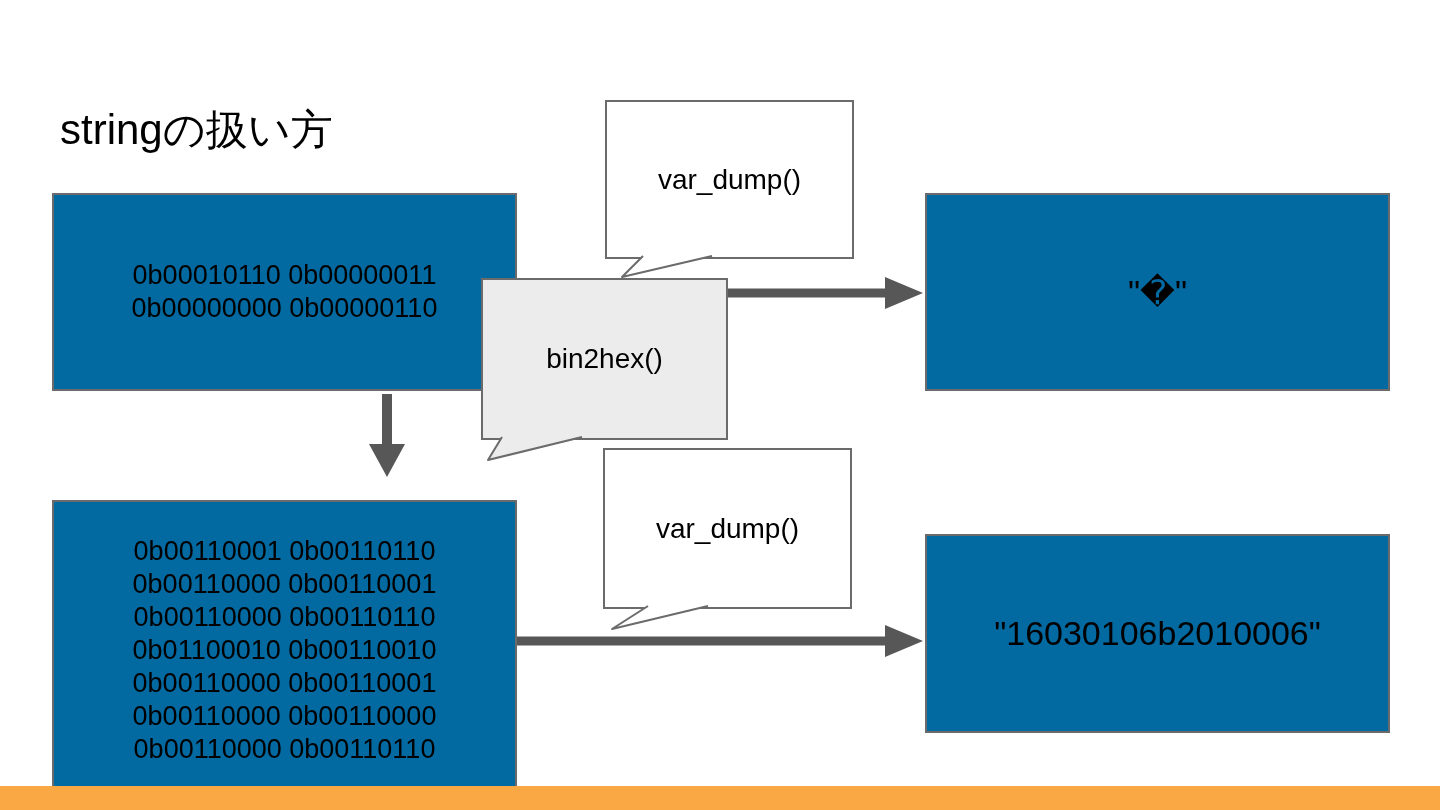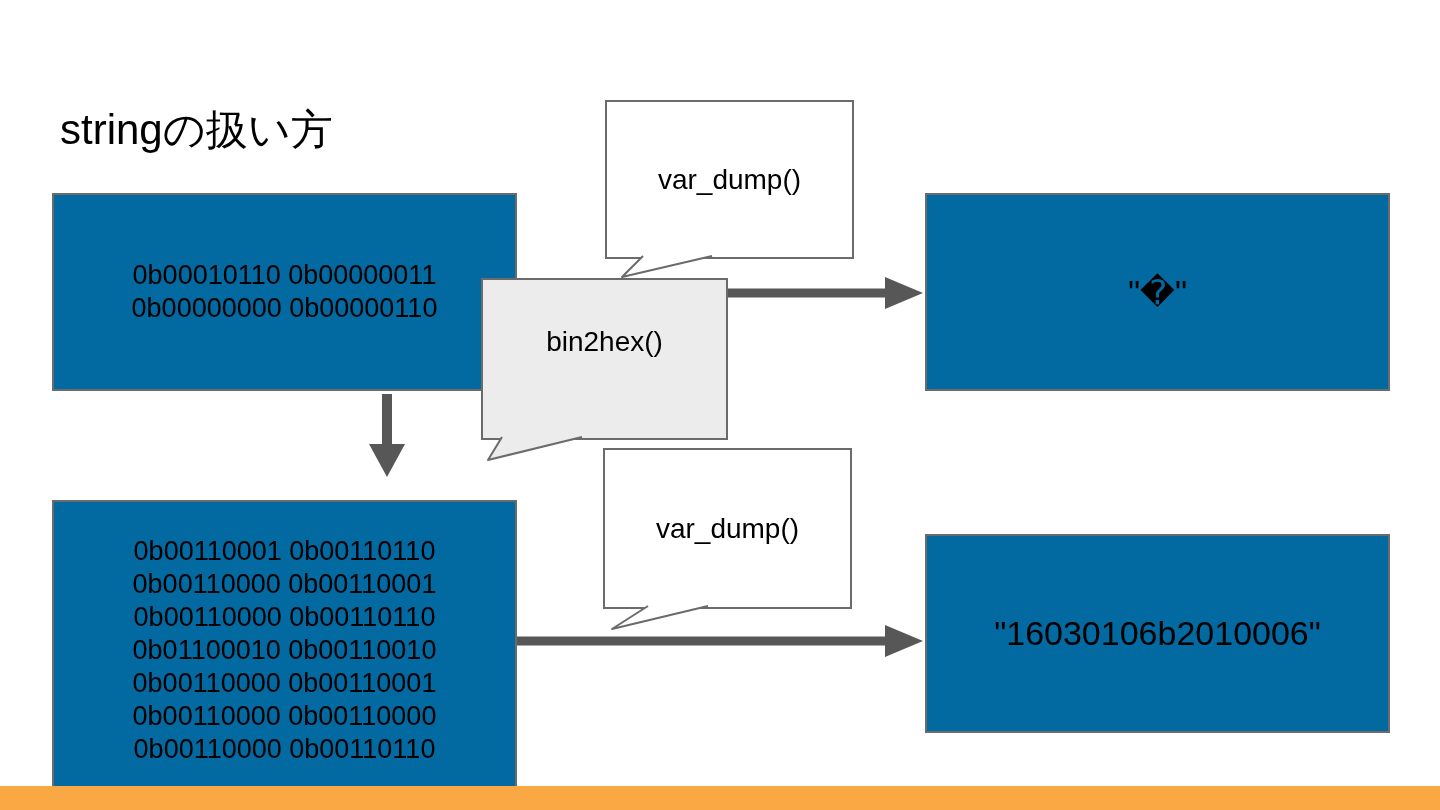--- a/index.html
+++ b/index.html
@@ -64,21 +64,21 @@
   .callout-label {
     display: flex;
     align-items: center;
     justify-content: center;
     font-size: 28px;
     z-index: 3;
     white-space: nowrap;
     text-align: right;
   }
   .callout-vdump-top    { left: 606px; top:  85px; width: 247px; height: 157px; }
-  .callout-bin2hex-text { left: 482px; top: 246px; width: 245px; height: 160px; }
+  .callout-bin2hex-text { left: 482px; top: 263px; width: 245px; height: 160px; }
   .callout-vdump-bottom { left: 604px; top: 433px; width: 247px; height: 159px; }
 
   .box-binary-top    { left:  52px; top: 177px; width: 465px; height: 198px; }
   .box-binary-bottom { left:  52px; top: 484px; width: 465px; height: 300px; }
   .box-output-top    { left: 925px; top: 177px; width: 465px; height: 198px; }
   .box-output-bottom { left: 925px; top: 518px; width: 465px; height: 199px; }
 
   .accent-bar {
     left: 0;
     top: 770px;

